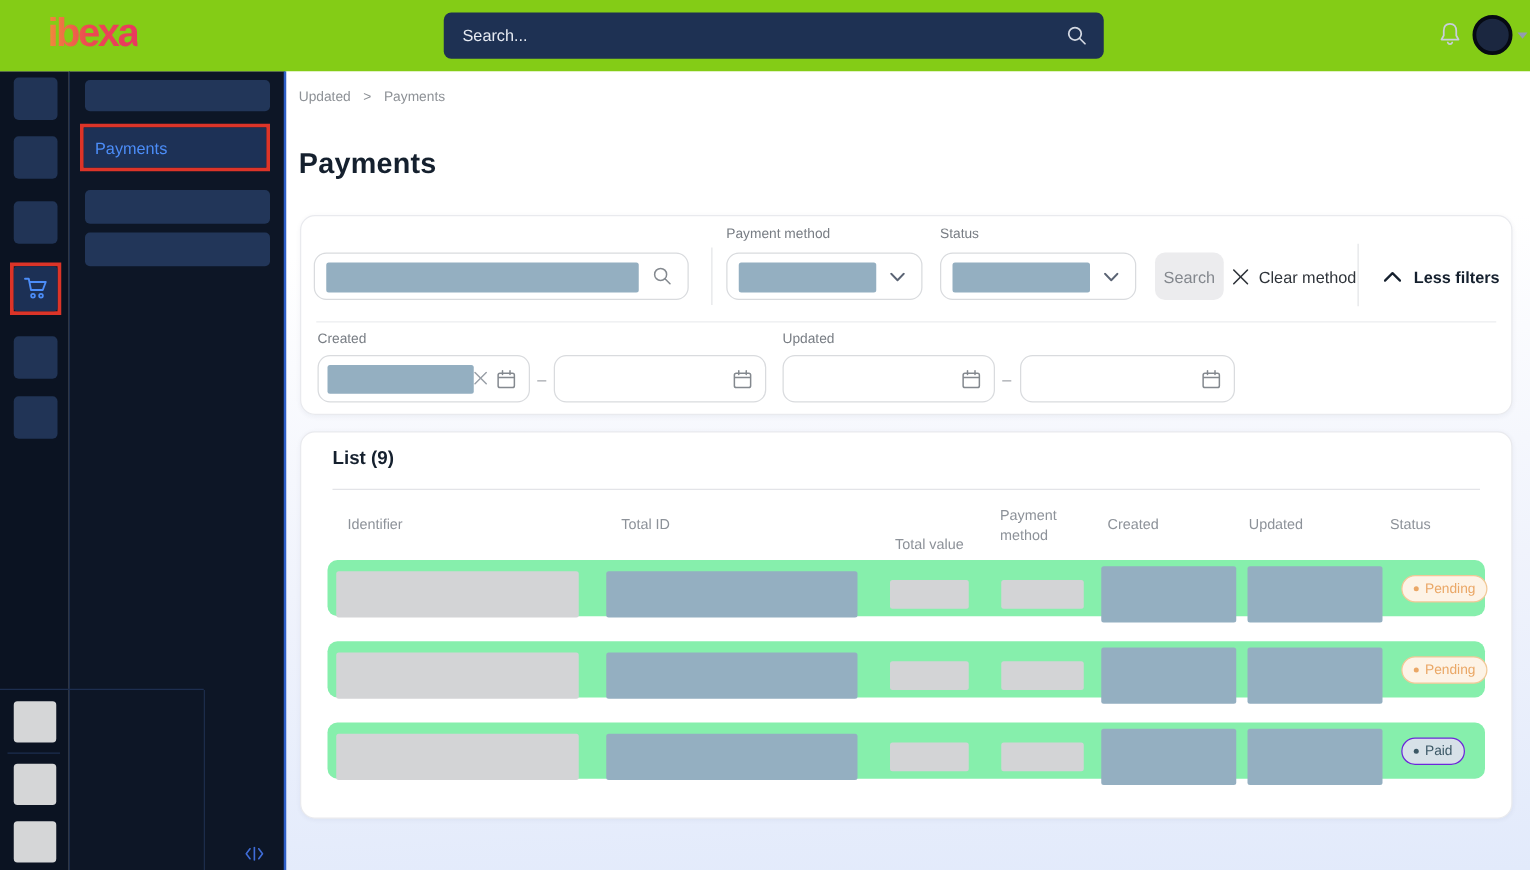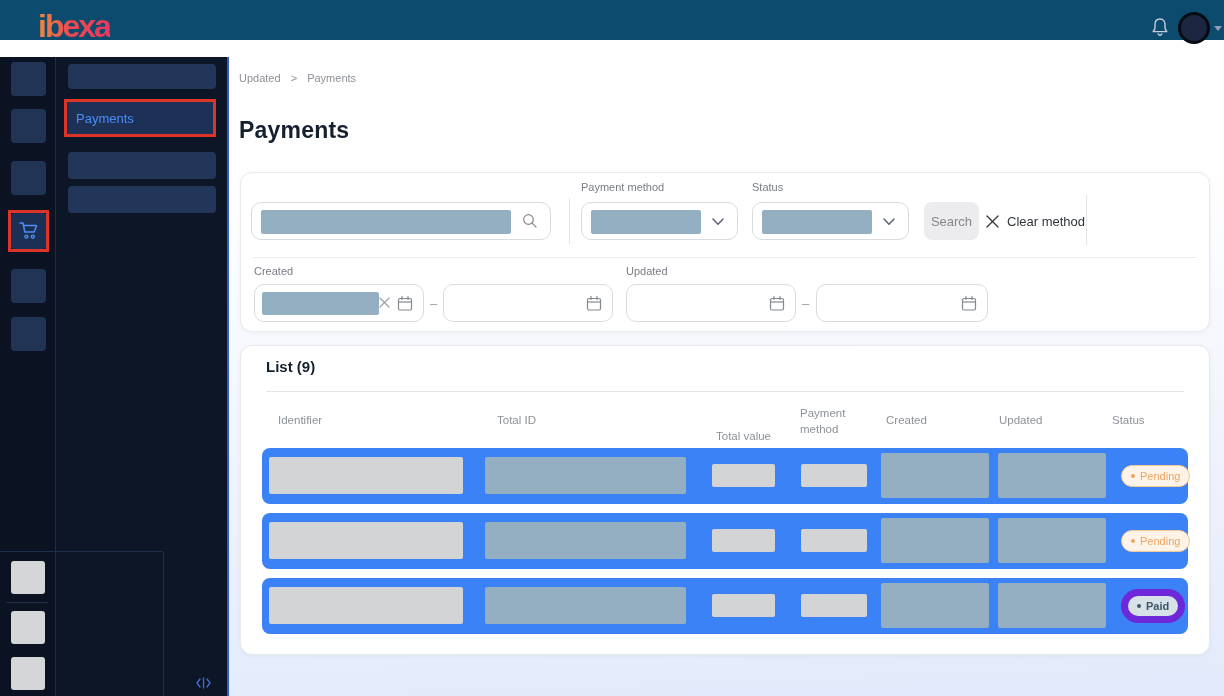--- a/index.html
+++ b/index.html
@@ -1,21 +1,21 @@
 <!DOCTYPE html>
 <html><head>
 <meta charset="utf-8">
 <style>
   * { box-sizing: border-box; margin: 0; padding: 0; }
   html,body { width:1224px; height:696px; }
   body { font-family:"Liberation Sans","DejaVu Sans",sans-serif; background:#fff; }
   .screen { position:relative; width:1224px; height:696px; overflow:hidden; }
 
   
-  .topbar { position:absolute; left:0; top:0; width:1224px; height:40px; background:#0c4a6e; z-index:10; }
+  .topbar { position:absolute; left:0; top:0; width:1224px; height:57px; background:#84cc16; z-index:10; }
   .logo { position:absolute; left:38px; top:8px; font-size:32px; font-weight:800; letter-spacing:-2px;
           background:linear-gradient(90deg,#f08a3c 0%,#ec4a52 45%,#e8395f 100%);
           -webkit-background-clip:text; background-clip:text; color:transparent; cursor:pointer; }
   .searchbar { position:absolute; left:355px; top:10px; width:528px; height:37px; background:#1e3153; border-radius:6px; }
   .searchbar input { position:absolute; left:0; top:0; width:100%; height:100%; background:transparent; border:none; outline:none;
                      color:#eef1f7; font-size:13px; padding:0 40px 0 15px; font-family:inherit; }
   .searchbar input::placeholder { color:#e7ebf3; opacity:1; }
   .searchbar .mag { position:absolute; right:13px; top:10px; }
   .bell { position:absolute; left:1150px; top:17px; width:22px; height:24px; cursor:pointer; }
   .avatar { position:absolute; left:1178px; top:12px; width:32px; height:32px; border-radius:50%;
@@ -74,36 +74,45 @@
   .f-rowdiv { position:absolute; left:12px; right:12px; top:84px; height:1px; background:#ebedef; }
   .date-shell .cal { position:absolute; right:10px; top:10px; }
   .date-shell .xclr { position:absolute; right:33px; top:12px; cursor:pointer; }
   .dash { position:absolute; top:111px; width:19px; height:38px; display:flex; align-items:center; justify-content:center;
           color:#9b9fa5; font-size:13px; }
 
   
   .l-title { position:absolute; left:25px; top:12px; font-size:15px; font-weight:700; color:#15202e; }
   .l-div { position:absolute; left:25px; right:25px; top:45px; height:1px; background:#e3e4e8; }
   .l-head { position:absolute; font-size:11.5px; color:#8d9299; }
-  .l-row { position:absolute; left:21px; width:926px; height:56px; background:#3b82f6; border-radius:8px; cursor:pointer; }
+  .l-row { position:absolute; left:21px; width:926px; height:45px; background:#86efac; border-radius:8px; cursor:pointer; }
   .badge { position:absolute; left:859px; top:50%; transform:translateY(-50%); display:inline-flex; align-items:center;
            gap:5px; font-size:11px; padding:4px 9px; border-radius:99px; white-space:nowrap; }
   .badge-dot { width:4px; height:4px; border-radius:50%; background:currentColor; display:inline-block; }
   .badge.pending { color:#eaa766; background:#fdf3e6; border:1px solid #f2c896; }
-  .badge.paid    { color:#3c5866; background:#d7e1e8; border:7px solid #6d28d9;font-weight:bold; }
+  .badge.paid    { color:#3c5866; background:#d7e1e8; border:1px solid #6d28d9; }
 
   svg { display:block; }
 </style>
 </head>
 <body>
 
 <div class="screen">
 
   <header class="topbar">
     <div class="logo">ibexa</div>
+    <div class="searchbar">
+      <input placeholder="Search..." style="">
+      <span class="mag">
+        <svg width="17" height="17" viewBox="0 0 17 17">
+            <circle cx="7" cy="7" r="5" fill="none" stroke="#d3d8e2" stroke-width="1.4"></circle>
+            <line x1="10.8" y1="10.8" x2="15" y2="15" stroke="#d3d8e2" stroke-width="1.4" stroke-linecap="round"></line>
+          </svg>
+      </span>
+    </div>
     <div class="bell">
       <svg width="20" height="23" viewBox="0 0 20 23">
         <path d="M10 2 C6.6 2 5 4.4 5 7.6 V11.4 L3.2 14.6 H16.8 L15 11.4 V7.6 C15 4.4 13.4 2 10 2 Z" fill="none" stroke="#c8cedb" stroke-width="1.4" stroke-linejoin="round"></path>
         <path d="M8.2 17 a1.9 1.9 0 0 0 3.6 0" fill="none" stroke="#c8cedb" stroke-width="1.4" stroke-linecap="round"></path>
       </svg>
     </div>
     <div class="avatar"></div>
     <div class="user-caret"></div>
   </header>
 
@@ -196,20 +205,26 @@
       <div class="f-clear">
         <svg width="13" height="13" viewBox="0 0 13 13">
             <line x1="1" y1="1" x2="12" y2="12" stroke="#2f343a" stroke-width="1.3" stroke-linecap="round"></line>
             <line x1="12" y1="1" x2="1" y2="12" stroke="#2f343a" stroke-width="1.3" stroke-linecap="round"></line>
           </svg>
         <span>Clear method</span>
       </div>
 
       <div class="f-div" style="left:845px;top:22px;height:50px"></div>
 
+      <div class="f-less">
+        <svg width="14" height="9" viewBox="0 0 14 9">
+            <polyline points="1,7.5 7,1.5 13,7.5" fill="none" stroke="#15202e" stroke-width="1.8" stroke-linecap="round" stroke-linejoin="round"></polyline>
+          </svg>
+        <span>Less filters</span>
+      </div>
 
       <div class="f-rowdiv"></div>
 
       <span class="f-label" style="left:13px;top:92px">Created</span>
       <div class="input-shell date-shell" style="left:13px;top:111px;width:170px">
         <span class="redacted rb" style="left:7px;top:7px;width:117px;height:23px"></span>
         <span class="xclr">
           <svg width="11" height="11" viewBox="0 0 11 11">
               <line x1="1" y1="1" x2="10" y2="10" stroke="#9aa0a8" stroke-width="1.2" stroke-linecap="round"></line>
               <line x1="10" y1="1" x2="1" y2="10" stroke="#9aa0a8" stroke-width="1.2" stroke-linecap="round"></line>

